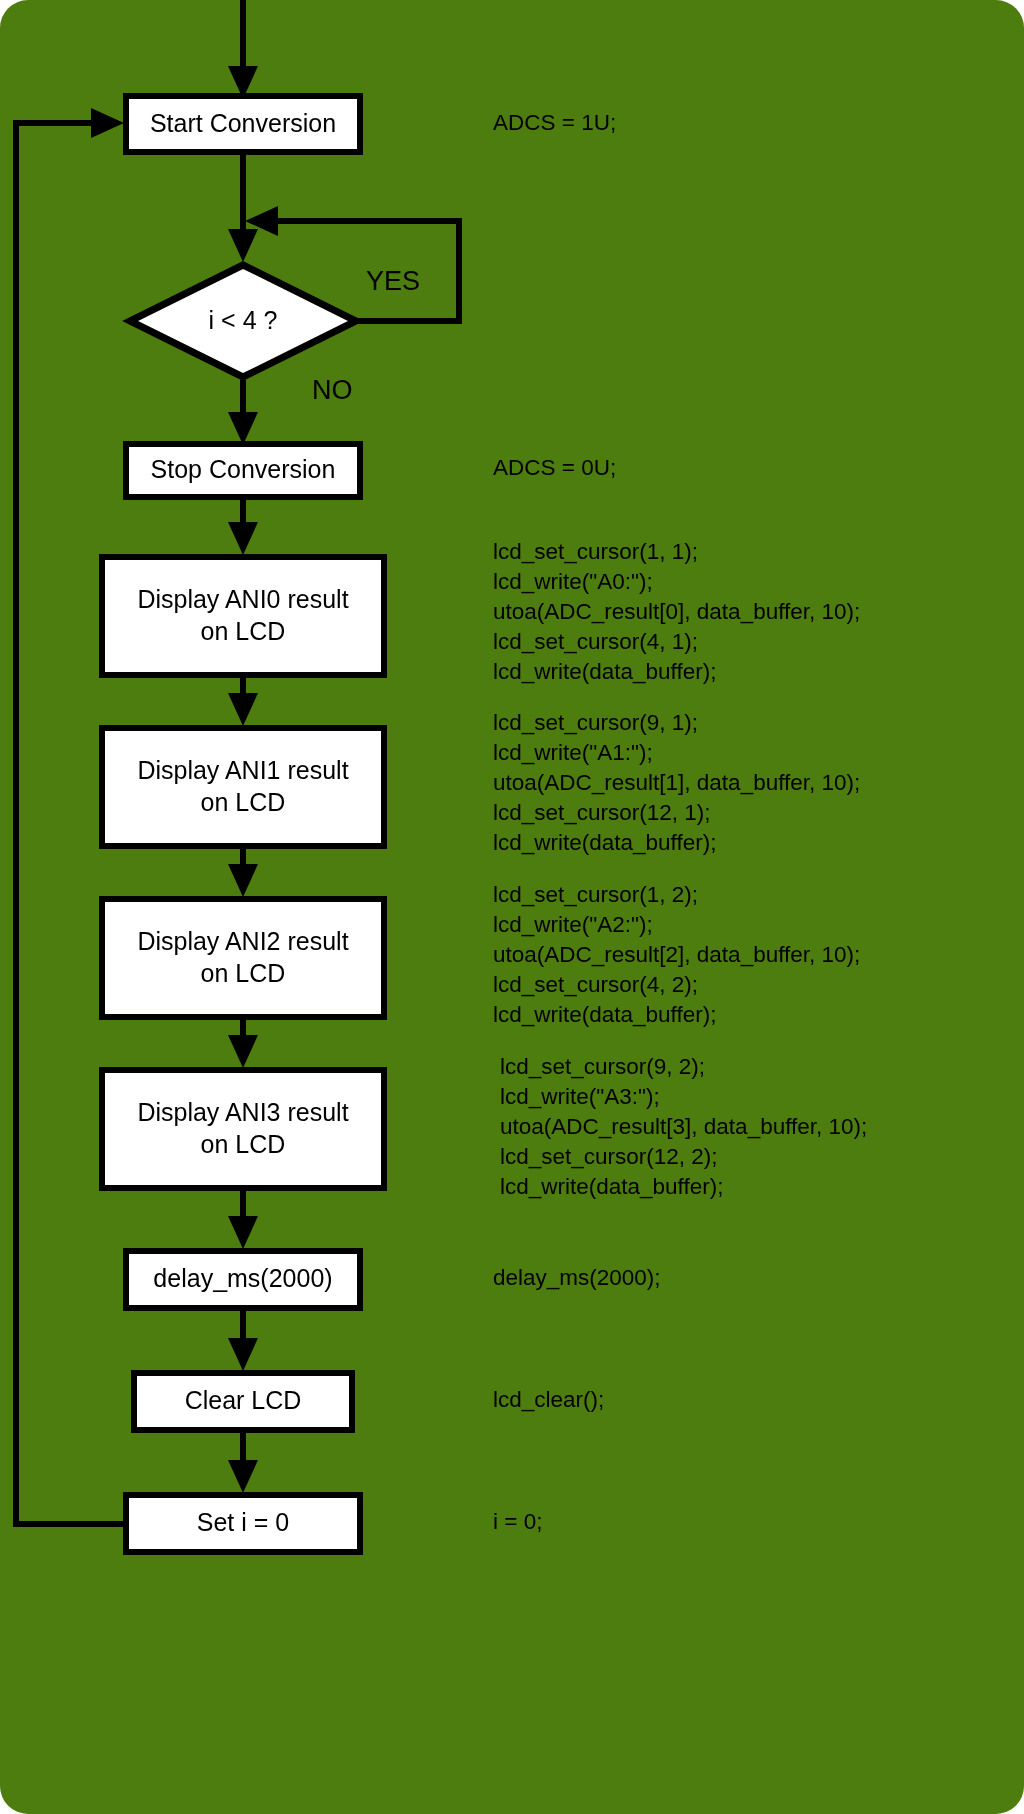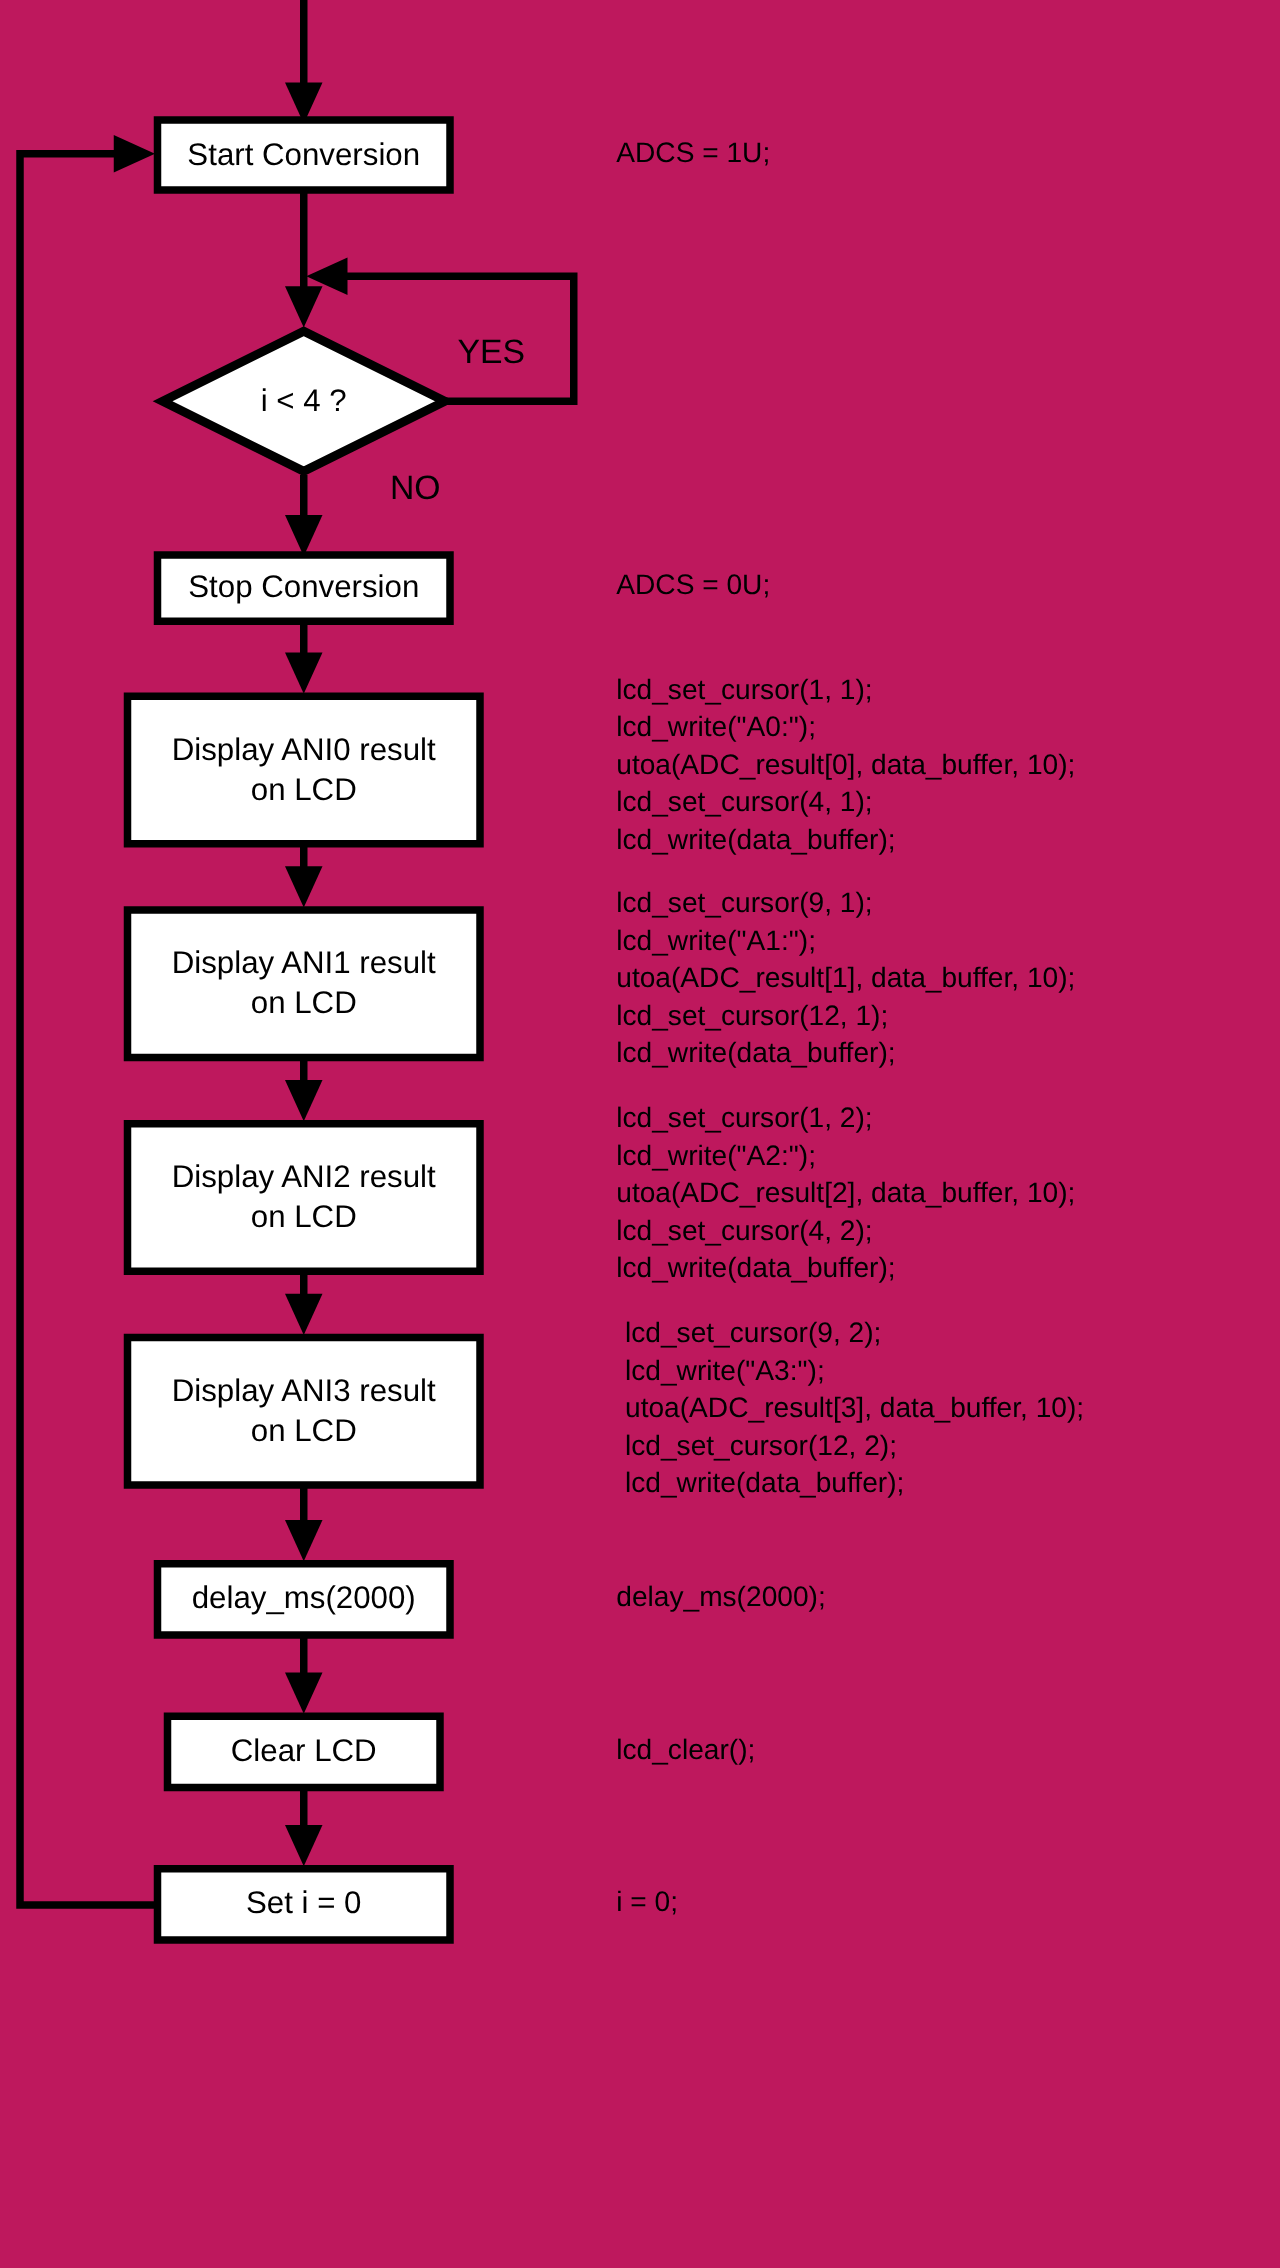--- a/index.html
+++ b/index.html
@@ -10,21 +10,22 @@
   body {
     font-family: "Liberation Sans", sans-serif;
     width: 1024px;
     height: 1814px;
     overflow: hidden;
   }
   #flow-root {
     position: relative;
     width: 1024px;
     height: 1814px;
-    background: #be185d;
+    background: #4d7c0f;
+    border-radius: 28px;
   }
   svg#flow-svg {
     position: absolute;
     left: 0;
     top: 0;
     width: 1024px;
     height: 1814px;
     display: block;
   }
   .node-box {

